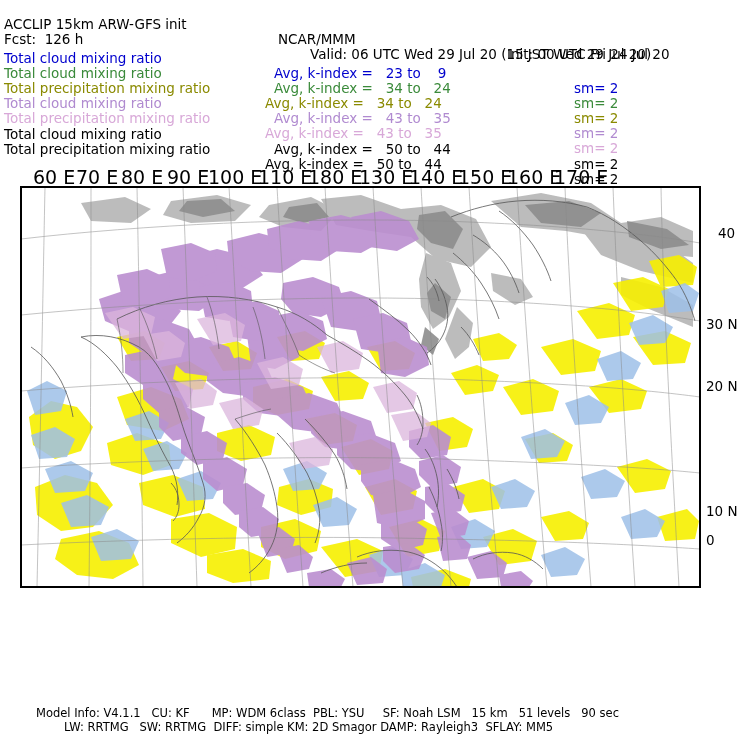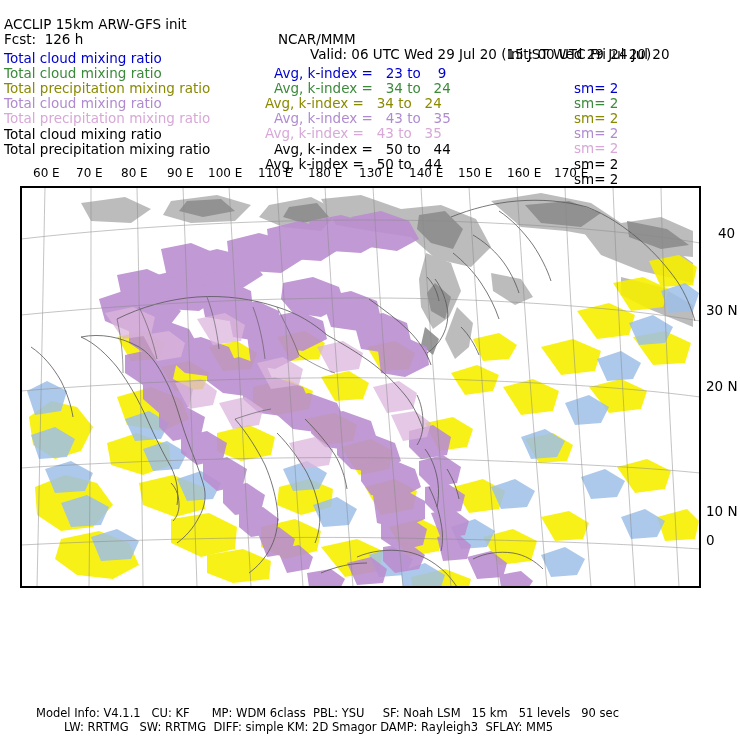--- a/index.html
+++ b/index.html
@@ -41,21 +41,21 @@
     position: absolute;
     white-space: pre;
     font-family: "DejaVu Sans", sans-serif;
   }
 
   
   .lonlabels {
     position: absolute;
     left: 0; top: 166px;
     width: 604px; height: 18px;
-    font-size: 12px;
+    font-size: 19px;
   }
   .lonlabels span {
     position: absolute;
     white-space: pre;
   }
 
   
   .latlabels {
     position: absolute;
     left: 700px; top: 185px;
@@ -159,21 +159,21 @@
     <span style="left:308px;">180 E</span>
     <span style="left:359px;">130 E</span>
     <span style="left:409px;">140 E</span>
     <span style="left:458px;">150 E</span>
     <span style="left:507px;">160 E</span>
     <span style="left:554px;">170 E</span>
   </div>
 
   <div class="latlabels">
     <span style="left:18px; top:40px;">40 N</span>
-    <span style="left:6px; top:117px;">30 N</span>
+    <span style="left:6px; top:131px;">30 N</span>
     <span style="left:6px; top:193px;">20 N</span>
     <span style="left:6px; top:270px;margin-top:48px;">10 N</span>
     <span style="left:6px; top:347px;">0</span>
   </div>
 
   <div class="mapframe">
     <svg width="679" height="400" viewBox="0 0 679 400" xmlns="http://www.w3.org/2000/svg">
       <defs>
         <clipPath id="mapclip">
             <rect x="0" y="0" width="679" height="400"></rect>

